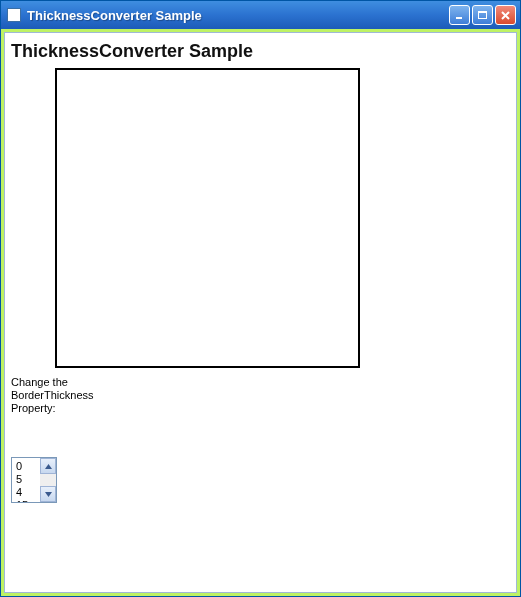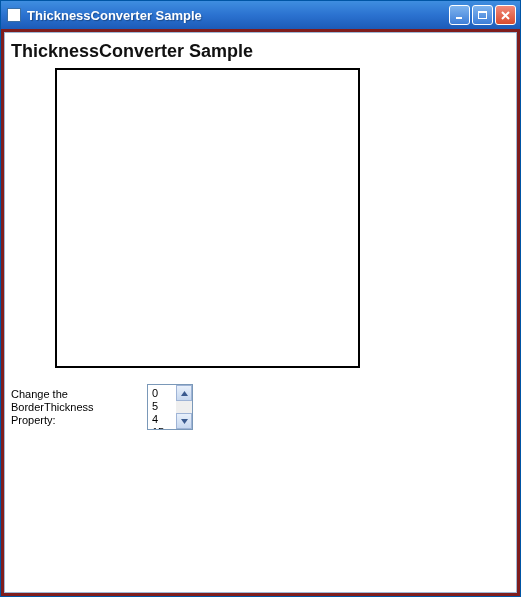--- a/index.html
+++ b/index.html
@@ -7,21 +7,21 @@
     padding: 0;
     font-family: "Tahoma", "Segoe UI", sans-serif;
     font-size: 11px;
     background: #ffffff;
   }
   .window {
     width: 521px;
     height: 597px;
     box-sizing: border-box;
     border: 1px solid #0055a5;
-    background: #7f1d1d;
+    background: #bef264;
     display: flex;
     flex-direction: column;
     position: relative;
     box-shadow: 0 0 0 1px rgba(0,0,0,0.05);
   }
   .titlebar {
     height: 28px;
     background: linear-gradient(to bottom, #3f8ee0 0%, #2b72d0 50%, #1c5bb8 100%);
     display: flex;
     align-items: center;
@@ -96,23 +96,24 @@
   }
   .bordered-box {
     width: 305px;
     height: 300px;
     border: 2px solid #000;
     box-sizing: border-box;
     background: #ffffff;
   }
   .controls-row {
     display: flex;
-    align-items: center;
-    margin-top: 16px;
+    align-items: flex-start;
+    margin-top: 8px;
     gap: 42px;
+    flex-direction: column;
   }
   .ctl-label {
     width: 94px;
     line-height: 13px;
     color: #000;
     font-size: 11px;
   }
   .listbox-wrap {
     display: inline-flex;
     border: 1px solid #7a98b8;

